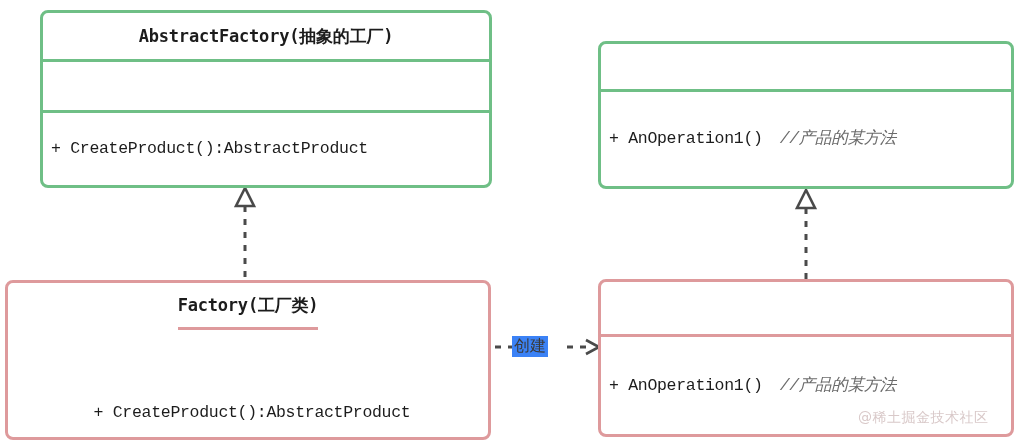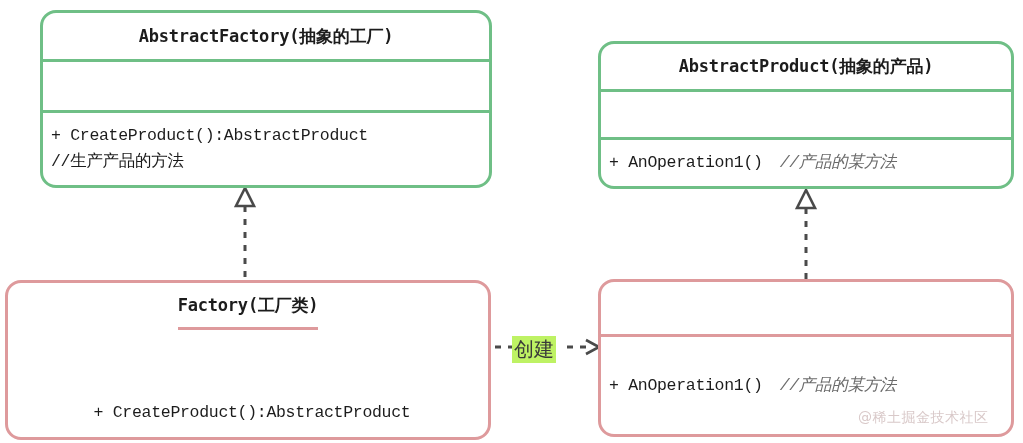--- a/index.html
+++ b/index.html
@@ -15,21 +15,21 @@
     position: relative;
     width: 1023px;
     height: 443px;
     background: #ffffff;
     overflow: hidden;
   }
   .uml-class {
     position: absolute;
     box-sizing: border-box;
     background: #ffffff;
-    border-radius: 16px;
+    border-radius: 8px;
     display: flex;
     flex-direction: column;
     overflow: hidden;
   }
   .uml-class.green {
     border: 3px solid #6FBF86;
   }
   .uml-class.red {
     border: 3px solid #DE9A9C;
   }
@@ -79,23 +79,23 @@
     position: absolute;
     left: 0;
     top: 0;
     width: 1023px;
     height: 443px;
     pointer-events: none;
   }
   .edge-label {
     position: absolute;
     font-family: "DejaVu Sans", "Liberation Sans", sans-serif;
-    font-size: 20px;
+    font-size: 16px;
     color: #3a3a3a;
-    background: #bef264;
+    background: #3b82f6;
     padding: 0 2px;
     white-space: nowrap;
   }
   .watermark {
     position: absolute;
     font-family: "DejaVu Sans", "Liberation Sans", sans-serif;
     font-size: 14px;
     color: #d9c9c9;
     white-space: nowrap;
     letter-spacing: 0.5px;
@@ -123,26 +123,24 @@
       <line x1="567" y1="347" x2="592" y2="347" stroke="#4a4a4a" stroke-width="3" stroke-dasharray="6 7"></line>
       <polyline points="586,340 599,347 586,354" fill="none" stroke="#4a4a4a" stroke-width="2.6" stroke-linejoin="miter" stroke-linecap="butt"></polyline>
     </g>
   </svg>
 
   <div class="uml-class green" style="left:40px; top:10px; width:452px; height:178px;">
     <div class="class-title" style="height:46px;">AbstractFactory(抽象的工厂)</div>
     <div class="class-attrs" style="height:48px;"></div>
     <div class="class-methods">
       <div class="method-line">+ CreateProduct():AbstractProduct</div>
-      <div class="method-line comment">//生产产品的方法</div>
     </div>
   </div>
 
   <div class="uml-class green" style="left:598px; top:41px; width:416px; height:148px;">
-    <div class="class-title" style="height:45px;">AbstractProduct(抽象的产品)</div>
     <div class="class-attrs" style="height:45px;"></div>
     <div class="class-methods">
       <div class="method-line"><span>+ AnOperation1()</span><span class="comment" style="padding-left:8px;">//产品的某方法</span></div>
     </div>
   </div>
 
   <div class="uml-class red" style="left:5px; top:280px; width:486px; height:160px;align-items:center;">
     <div class="class-title" style="height:44px;">Factory(工厂类)</div>
     <div class="class-attrs" style="height:55px;"></div>
     <div class="class-methods">

